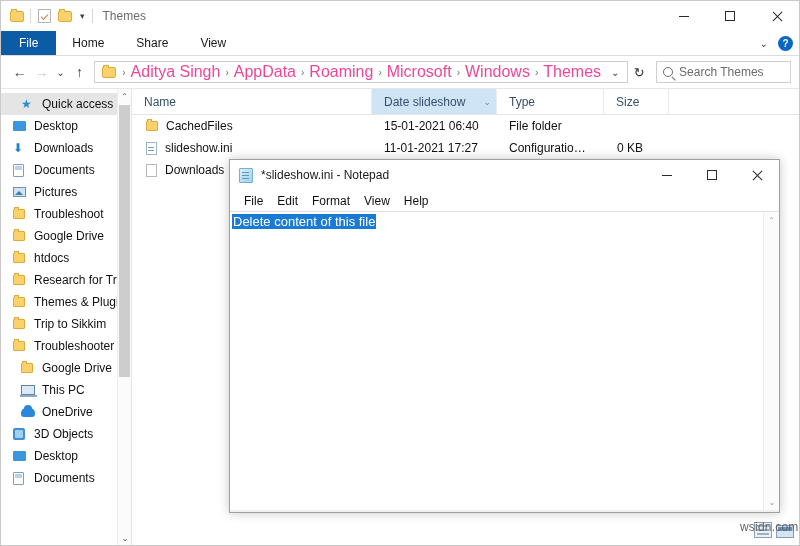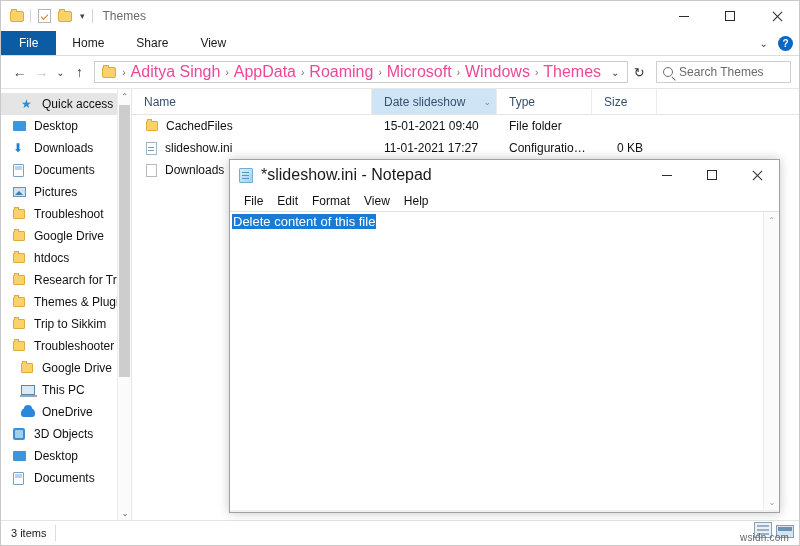--- a/index.html
+++ b/index.html
@@ -94,21 +94,21 @@
   .nav-scroll{position:absolute;right:0;top:0;width:14px;height:100%;background:#fbfbfb;border-left:1px solid #ededed;box-sizing:border-box;}
   .ns-arrow{height:14px;display:flex;align-items:center;justify-content:center;font-size:8px;color:#555;}
   .ns-arrow.bot{position:absolute;bottom:0;width:14px;}
   .ns-thumb{position:absolute;left:1px;right:1px;top:16px;height:272px;background:#cdcdcd;}
   .split{width:1px;background:#e6e6e6;flex:none;}
   .files{flex:1;position:relative;overflow:hidden;background:#fff;}
   .colhead{height:25px;display:flex;align-items:center;border-bottom:1px solid #e4e4e4;background:#fff;position:relative;}
   .col{font-size:12px;color:#36506b;padding-left:12px;height:25px;display:flex;align-items:center;box-sizing:border-box;border-right:1px solid #ececec;position:relative;}
   .col.name{width:240px;justify-content:flex-start;}
   .col.date{width:125px;background:#cfe5f5;}
-  .col.type{width:95px;}
+  .col.type{width:107px;}
   .col.size{width:65px;}
   .sort-asc{position:absolute;left:50%;top:-5px;font-size:9px;color:#4a6e8d;}
   .col-caret{position:absolute;right:5px;font-size:9px;color:#6d8ca8;}
   .row{height:22px;display:flex;align-items:center;font-size:12px;color:#111;}
   .cell{padding-left:12px;box-sizing:border-box;overflow:hidden;white-space:nowrap;}
   .cell.name{width:240px;display:flex;align-items:center;gap:8px;padding-left:14px;}
   .cell.date{width:125px;}
   .cell.type{width:95px;text-overflow:ellipsis;}
   .cell.size{width:65px;text-align:right;padding-left:0;padding-right:14px;}
   .i-ini{width:11px;height:13px;background:#fff;border:1px solid #9fb6c8;box-sizing:border-box;position:relative;flex:none;}
@@ -119,35 +119,35 @@
   .status-sep{position:absolute;left:54px;top:4px;bottom:4px;width:1px;background:#dcdcdc;}
   
   .notepad{
     position:absolute;left:229px;top:159px;width:551px;height:354px;
     background:#f0f0f0;border:1px solid #a0a0a0;box-sizing:border-box;
     display:flex;flex-direction:column;box-shadow:0 0 10px rgba(0,0,0,.22);
   }
   .np-title{height:30px;display:flex;align-items:center;background:#fff;flex:none;position:relative;}
   .np-ico{width:14px;height:15px;margin-left:9px;background:linear-gradient(135deg,#d9eefb,#9fd3ef);border:1px solid #74aed0;border-radius:1px;box-sizing:border-box;position:relative;}
   .np-ico:after{content:"";position:absolute;left:2px;top:3px;width:7px;height:1px;background:#5f94b5;box-shadow:0 3px 0 #5f94b5,0 6px 0 #5f94b5;}
-  .np-title-txt{margin-left:8px;font-size:16px;color:#1a1a1a;}
+  .np-title-txt{margin-left:8px;font-size:12px;color:#1a1a1a;}
   .np-btns{position:absolute;right:0;top:0;display:flex;}
   .np-btn{width:45px;height:30px;display:flex;align-items:center;justify-content:center;}
   .np-menu{height:21px;display:flex;align-items:center;background:#fff;border-bottom:1px solid #e0e0e0;flex:none;padding-left:7px;}
   .np-mi{font-size:12px;color:#111;padding:0 7px;}
   .np-area{flex:1;background:#fff;position:relative;display:flex;min-height:0;}
   .np-text{flex:1;padding:1px 0 0 2px;font-family:"Liberation Sans", sans-serif;font-size:13px;color:#000;line-height:17px;overflow:hidden;}
   .np-sel{background:#1a7bd4;color:#fff;padding:0 1px;}
   .np-vscroll{width:16px;background:#fbfbfb;border-left:1px solid #ededed;box-sizing:border-box;position:relative;flex:none;}
   .np-sa{height:16px;display:flex;align-items:center;justify-content:center;font-size:8px;color:#9a9a9a;}
   .np-sa.bot{position:absolute;bottom:0;width:16px;}
   .np-bottom{height:2px;background:#f0f0f0;flex:none;}
   
   .wm{position:absolute;right:4px;bottom:2px;width:56px;height:22px;opacity:.85;}
-  .wm-txt{position:absolute;left:0;bottom:1px;font-size:10px;color:#4a4a4a;letter-spacing:.2px;}
+  .wm-txt{position:absolute;left:0;bottom:10px;font-size:12px;color:#4a4a4a;letter-spacing:.2px;}
   .wm-i1{position:absolute;left:14px;top:0;width:18px;height:16px;background:#e8eef5;border:1px solid #7792ad;box-sizing:border-box;}
   .wm-i1:after{content:"";position:absolute;left:2px;top:2px;right:2px;height:2px;background:#8aa4bb;box-shadow:0 4px 0 #8aa4bb,0 8px 0 #8aa4bb;}
   .wm-i2{position:absolute;left:36px;top:3px;width:18px;height:13px;background:#cfe0ef;border:1px solid #6d8fae;box-sizing:border-box;}
   .wm-i2:after{content:"";position:absolute;left:1px;top:1px;right:1px;height:4px;background:#4f7fa8;}
 </style>
 </head>
 <body>
 
 <div class="explorer">
 
@@ -368,21 +368,21 @@
         </div>
       </div>
       <div id="filerows">
           <div class="row">
             <div class="cell name">
               <span style="display: flex; align-items: center; flex: 0 0 auto;">
                 <span class="i-fold"></span>
               </span>
               <span>CachedFiles</span>
             </div>
-            <div class="cell date">15-01-2021 09:40</div>
+            <div class="cell date">15-01-2021 06:40</div>
             <div class="cell type">File folder</div>
             <div class="cell size"></div>
           </div>
           <div class="row">
             <div class="cell name">
               <span style="display: flex; align-items: center; flex: 0 0 auto;">
                 <span class="i-ini"></span>
               </span>
               <span>slideshow.ini</span>
             </div>
@@ -398,24 +398,20 @@
               <span>Downloads</span>
             </div>
             <div class="cell date"></div>
             <div class="cell type"></div>
             <div class="cell size"></div>
           </div>
         </div>
     </div>
   </div>
 
-  <div class="status">
-    <span>3 items</span>
-    <span class="status-sep"></span>
-  </div>
 </div>
 
 <div class="notepad">
   <div class="np-title">
     <span class="np-ico"></span>
     <span class="np-title-txt">*slideshow.ini - Notepad</span>
     <div class="np-btns">
       <div class="np-btn">
           <span class="gl-min"></span>
         </div>

